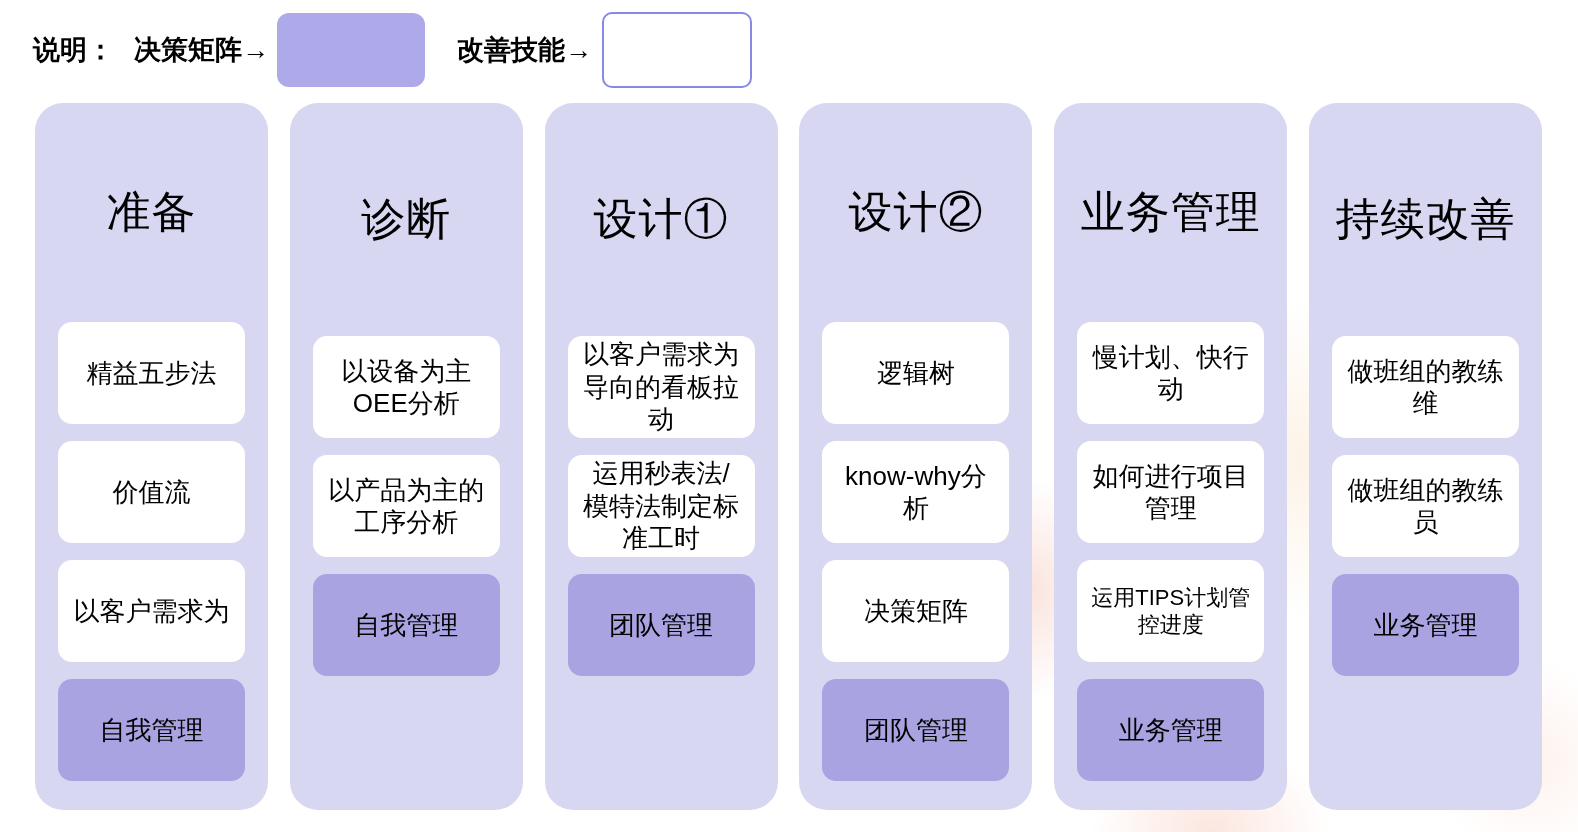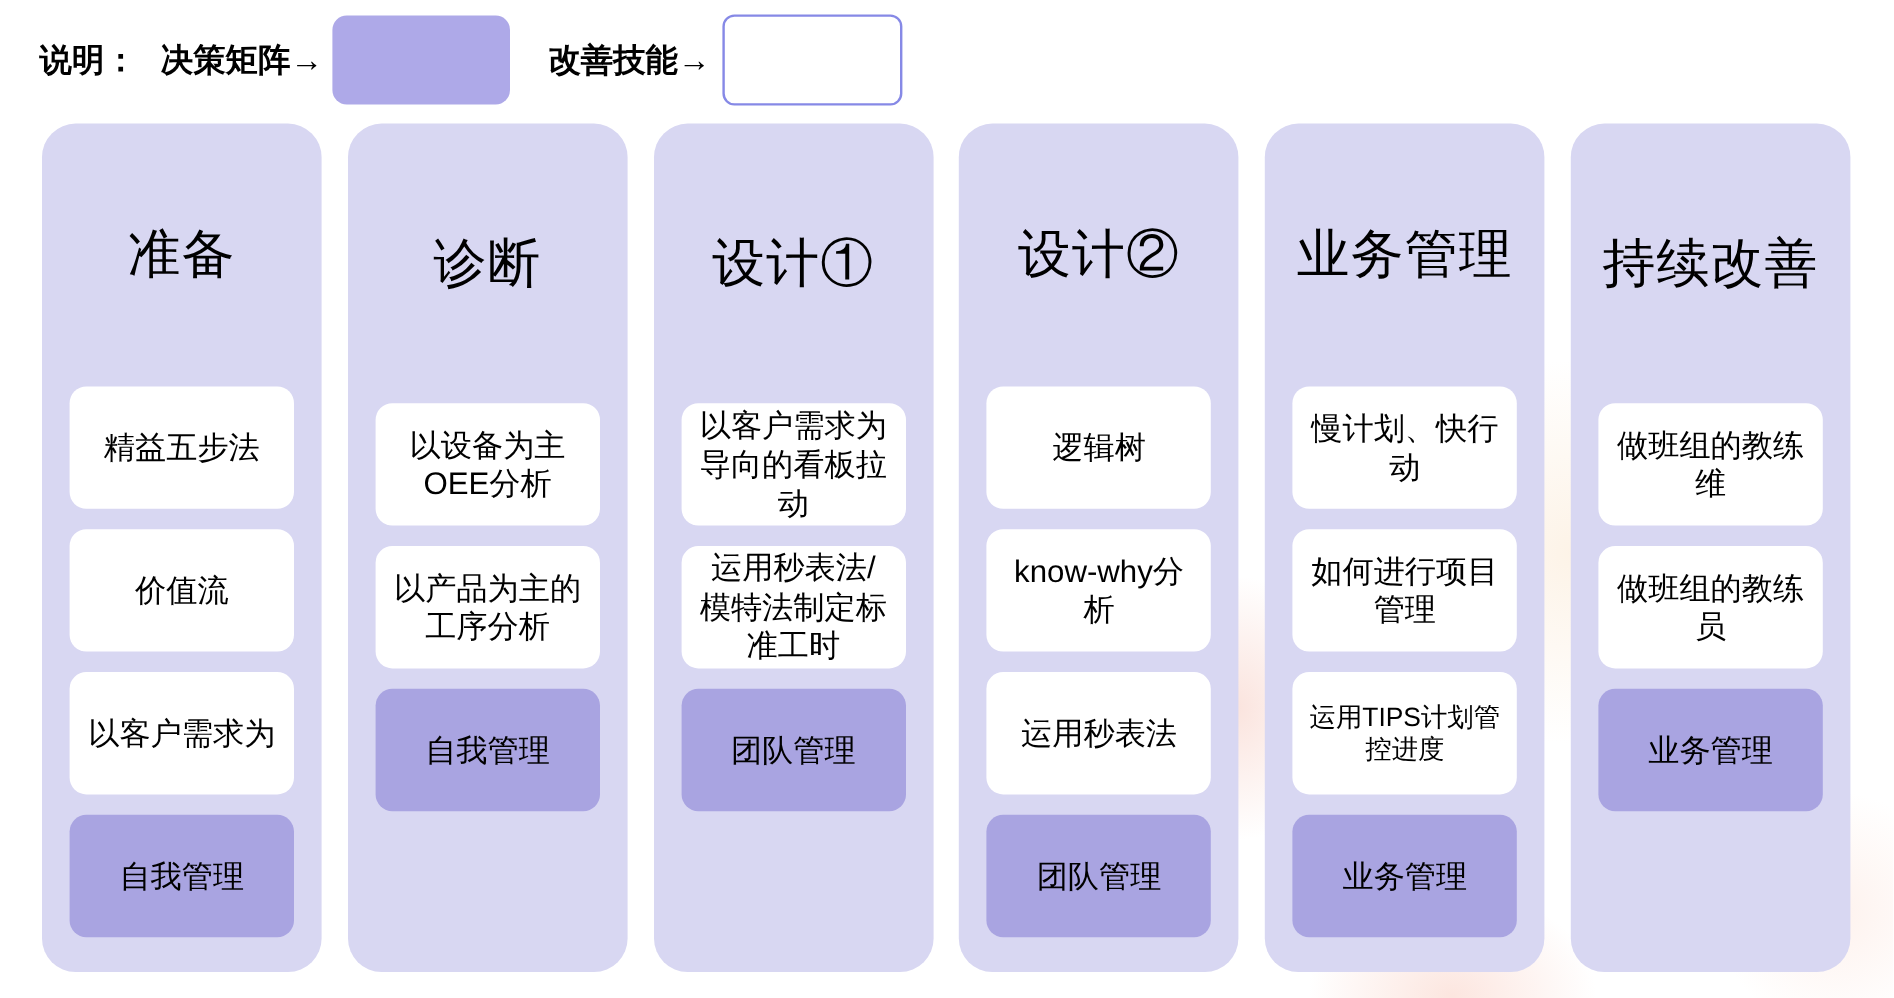--- a/index.html
+++ b/index.html
@@ -153,21 +153,21 @@
         <div class="card management">团队管理</div>
       </div>
     </div>
 
     <div class="column">
       <div class="phase-title">设计②</div>
       <div class="cards">
         <div class="card">逻辑树</div>
         <div class="card">know-why分
 析</div>
-        <div class="card">运用秒表法</div>
+        <div class="card">决策矩阵</div>
         <div class="card management">团队管理</div>
       </div>
     </div>
 
     <div class="column">
       <div class="phase-title">业务管理</div>
       <div class="cards">
         <div class="card">慢计划、快行
 动</div>
         <div class="card">如何进行项目

